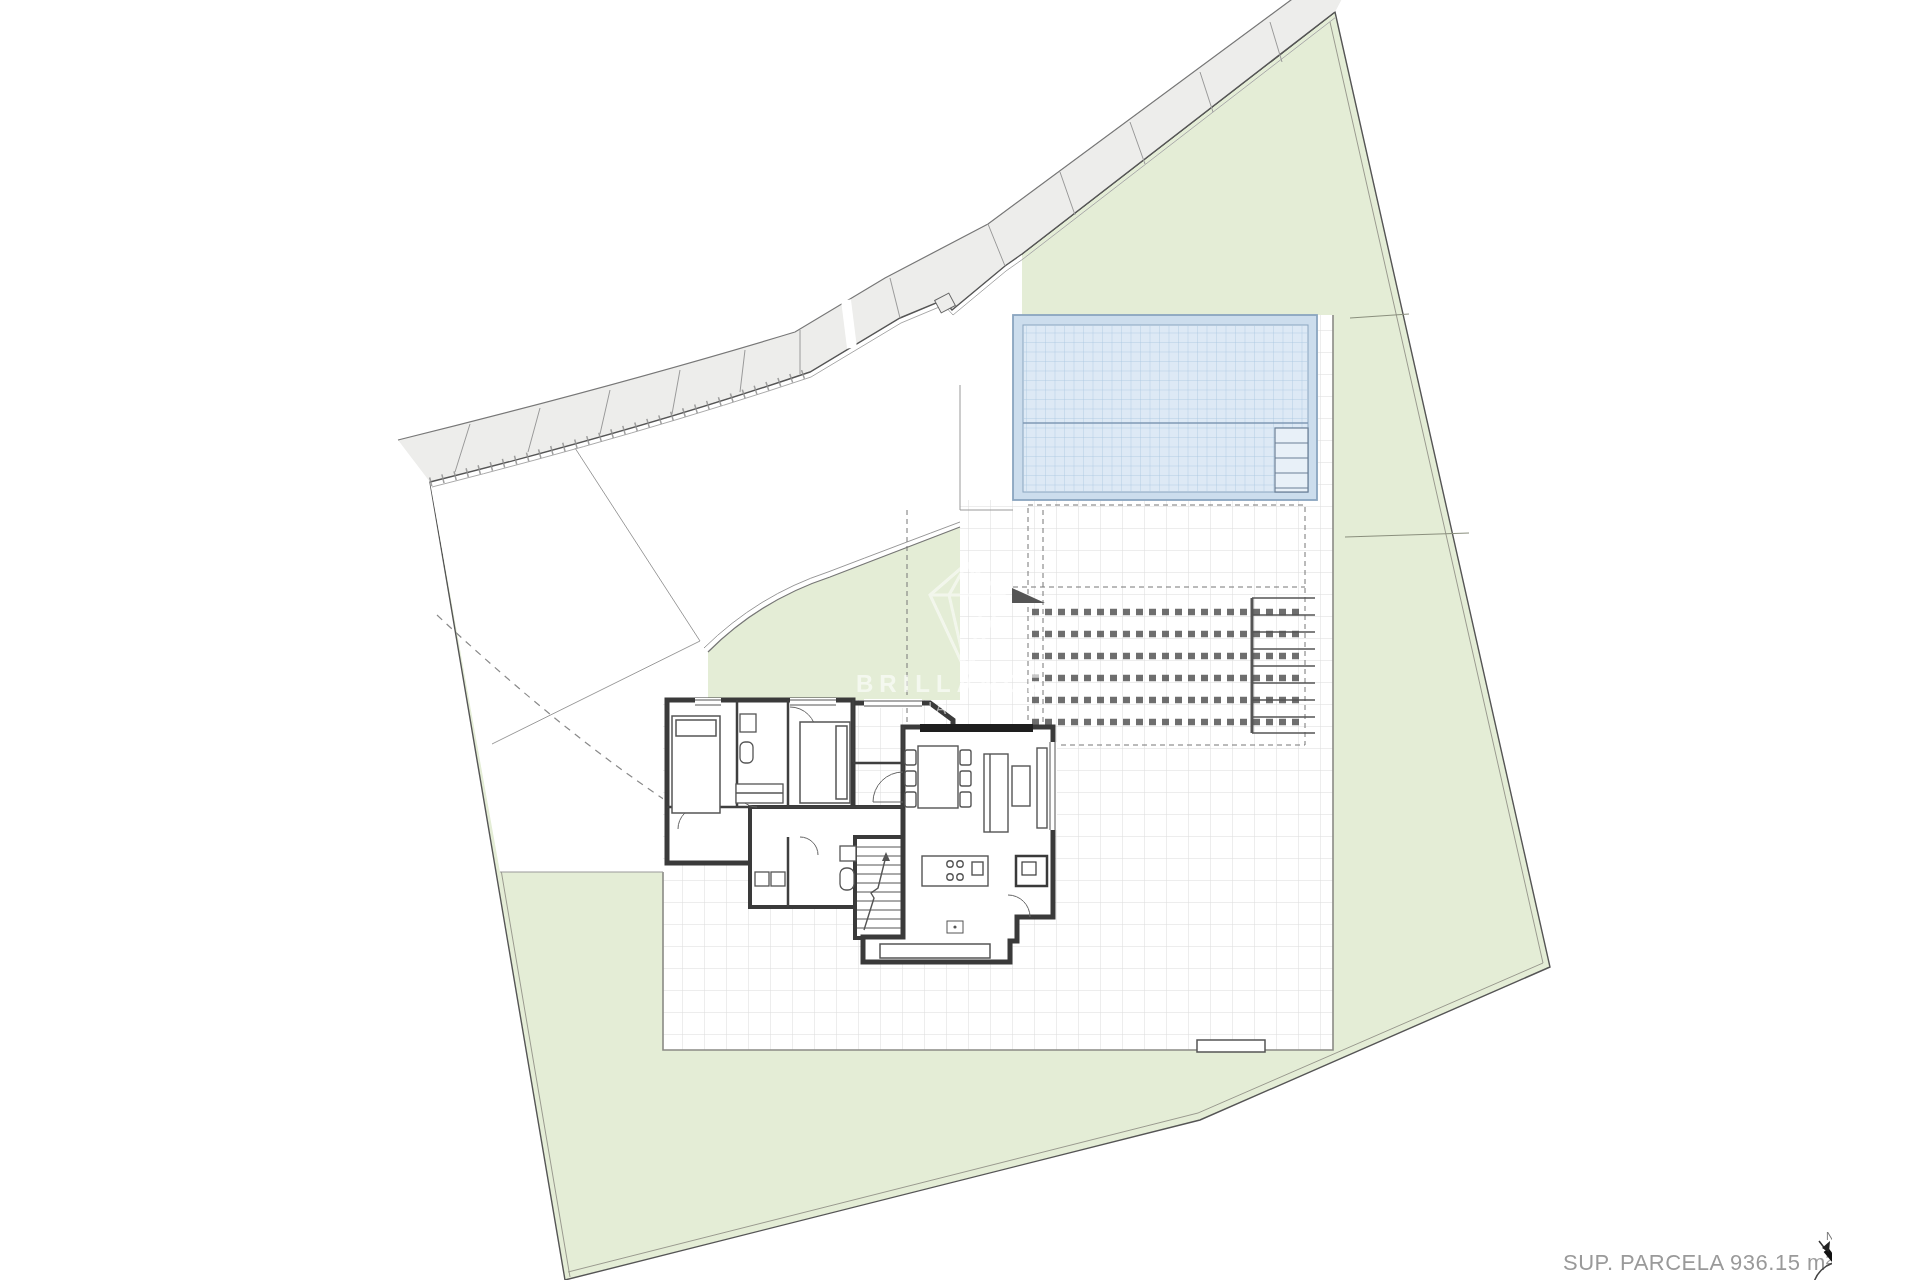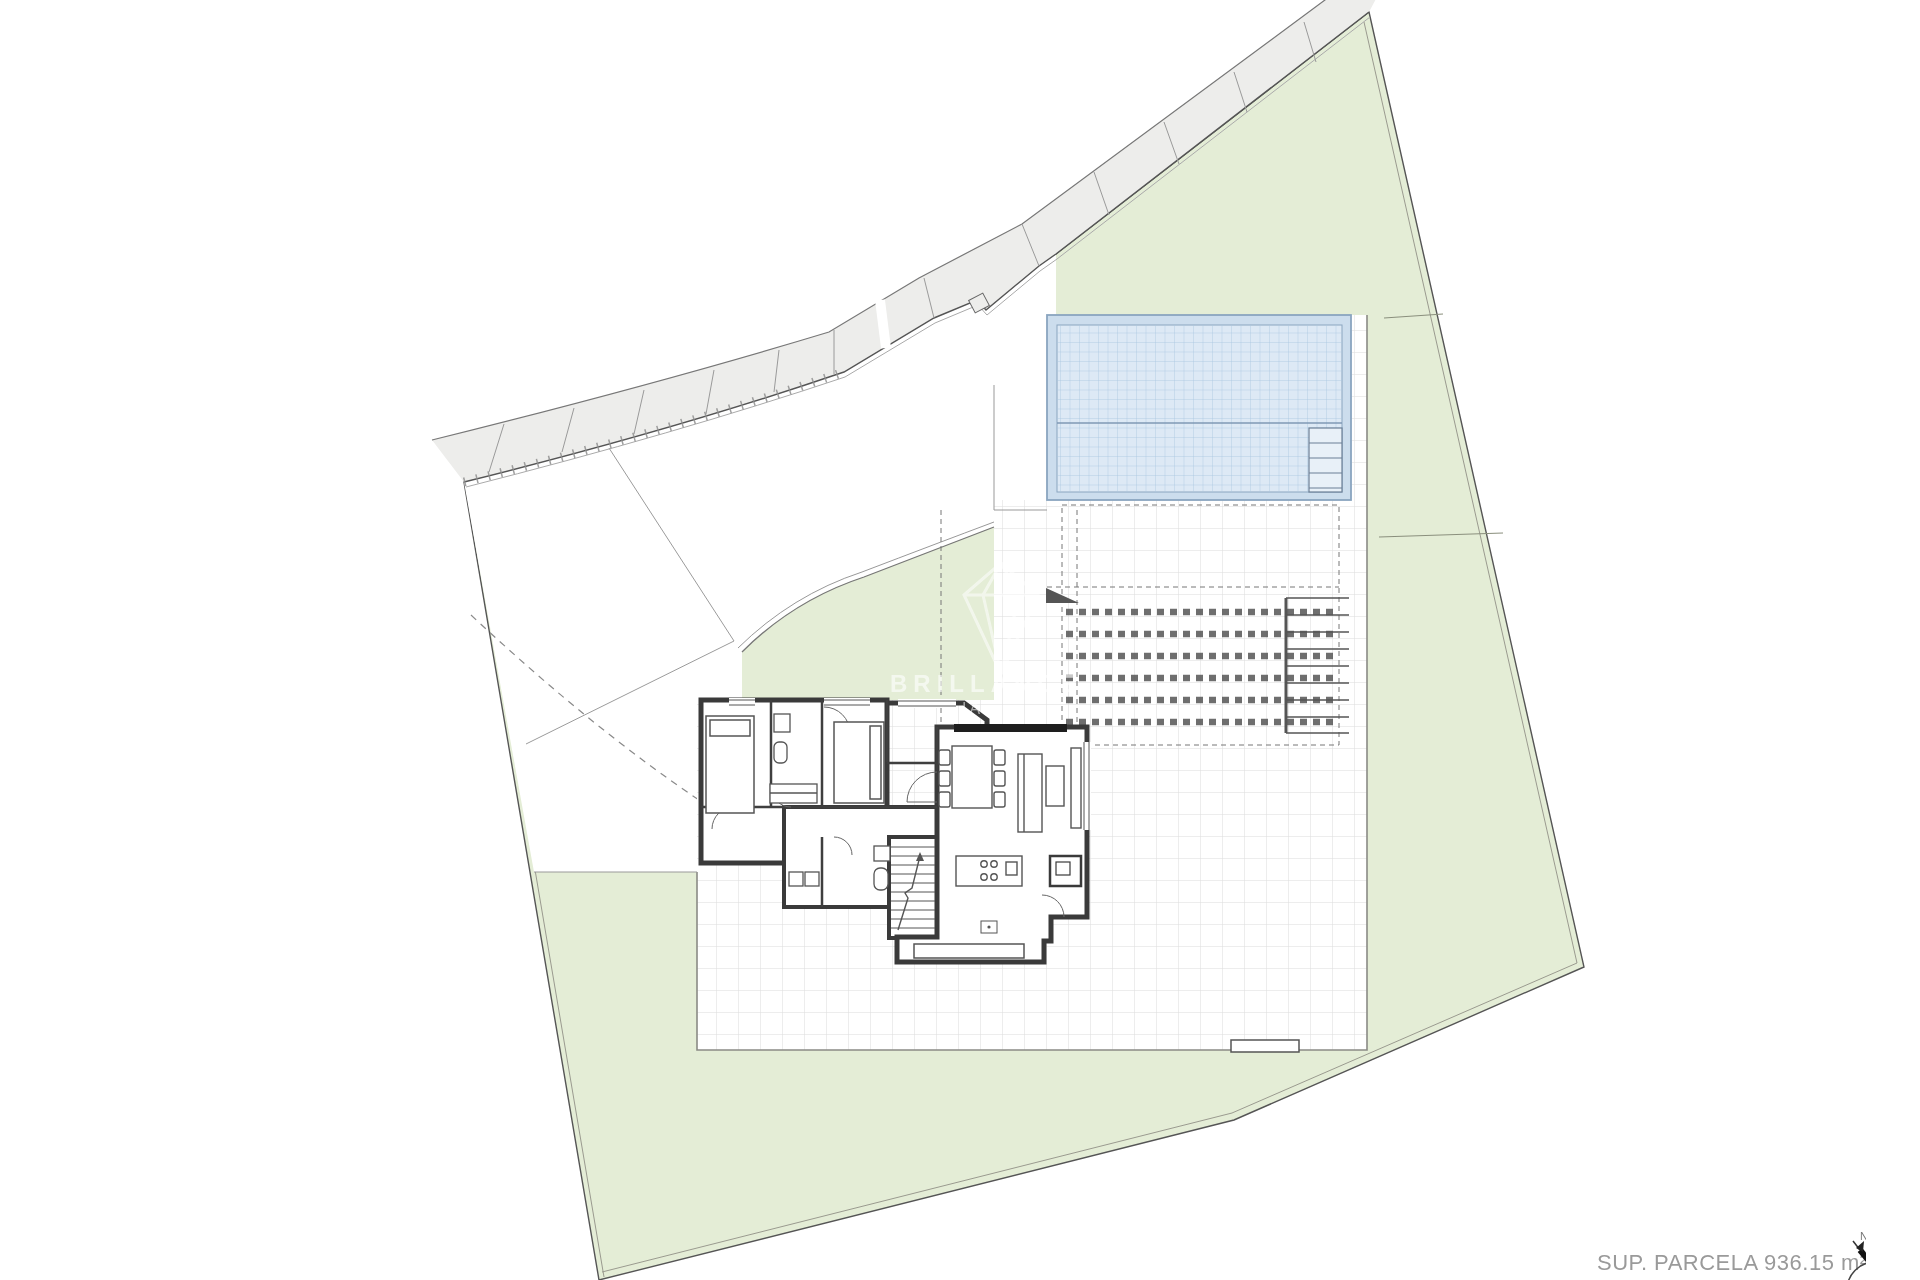--- a/index.html
+++ b/index.html
@@ -1,17 +1,17 @@
 <!DOCTYPE html>
 <html><head>
 <meta charset="utf-8">
 <style>
   html,body{margin:0;padding:0;background:#ffffff;}
   body{font-family:"Liberation Sans", sans-serif;}
-  .stage{position:relative;width:1832px;height:1280px;background:#fff;overflow:hidden;padding-left:34px;}
+  .stage{position:relative;width:1832px;height:1280px;background:#fff;overflow:hidden;}
   svg{display:block;}
   text{font-family:"Liberation Sans", sans-serif;}
   .area-label{fill:#9a9a9a;font-size:22px;letter-spacing:0.5px;}
   .wm-text{fill:#ffffff;opacity:0.62;font-size:24px;font-weight:bold;letter-spacing:6px;}
   .wm-text2{fill:#ffffff;opacity:0.55;font-size:16px;letter-spacing:3px;}
   .n-label{fill:#777;font-size:11px;}
 </style>
 </head>
 <body>
 

